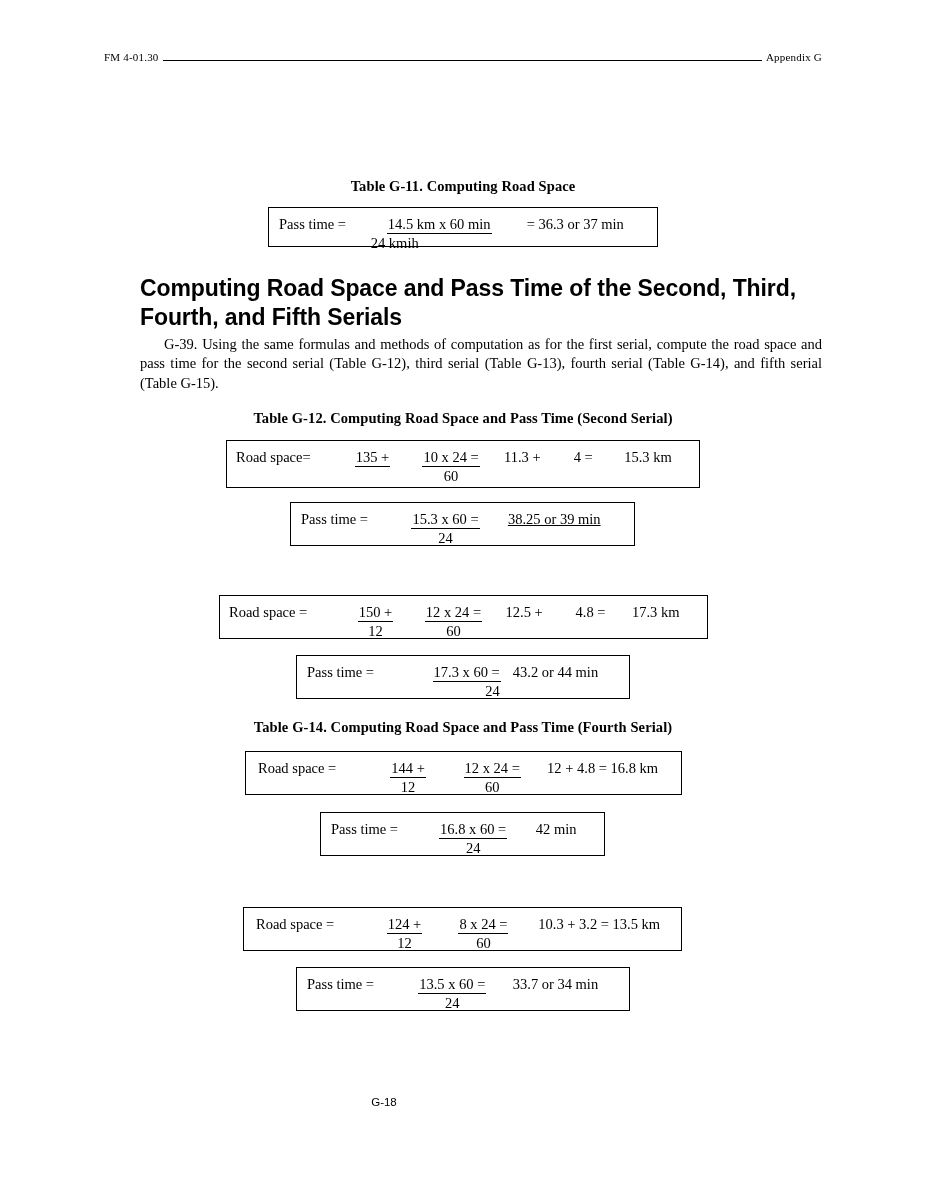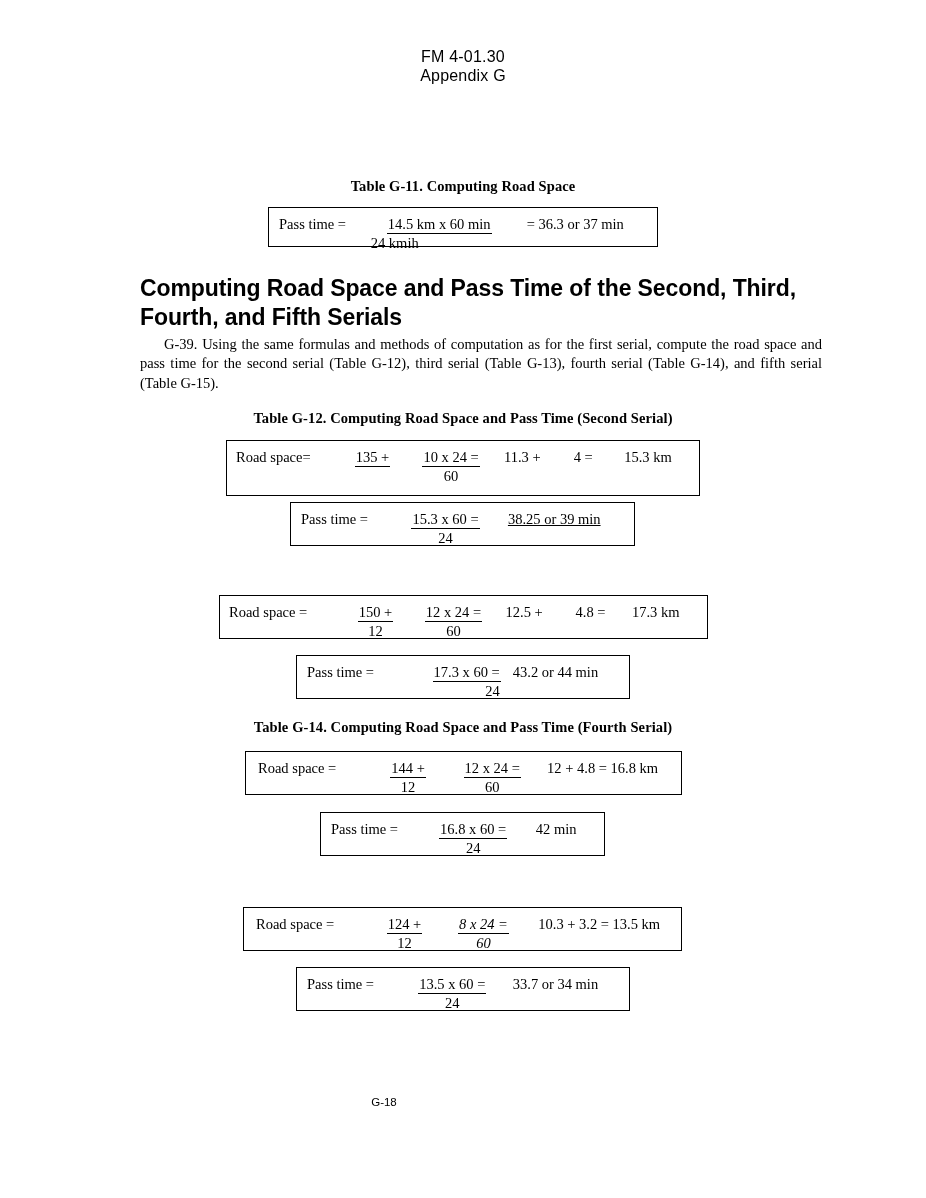--- a/index.html
+++ b/index.html
@@ -25,24 +25,23 @@
 
   
   .header {
     position: absolute;
     top: 48px;
     left: 104px;
     right: 104px;
     height: 18px;
     display: flex;
     align-items: center;
-    font-family: Liberation Sans, sans-serif;
-    font-size: 16px;
+    font-family: Liberation Serif, serif;
+    font-size: 11px;
     letter-spacing: 0.2px;
-    flex-direction: column;
   }
   .header .rule {
     flex: 1 1 auto;
     border-bottom: 1px solid #000;
     margin: 0 4px;
     position: relative;
     top: 3px;
   }
   .header .left, .header .right {
     white-space: nowrap;
@@ -140,21 +139,21 @@
       <span class="plain">= 36.3 or 37 min</span>
     </div>
   </div>
 
   <div class="abs section-heading" style="top:274px; left:140px; width:690px;">Computing Road Space and Pass Time of the Second, Third, Fourth, and Fifth Serials</div>
 
   <div class="abs body-para" style="top:335px; left:140px; width:682px; text-indent:24px;">G-39.  Using the same formulas and methods of computation as for the first serial, compute the road space and pass time for the second serial (Table G-12), third serial (Table G-13), fourth serial (Table G-14), and fifth serial (Table G-15).</div>
 
   <div class="abs table-title" style="top:410px; left:104px; width:718px;">Table G-12.  Computing Road Space and Pass Time (Second Serial)</div>
 
-  <div class="abs fbox" style="top:440px; left:226px; width:474px; height:56px; padding:7px 0 0 9px;">
+  <div class="abs fbox" style="top:440px; left:226px; width:474px; height:48px; padding:7px 0 0 9px;">
     <div class="fcell left" style="width:110px;">
       <span class="plain">Road space=</span>
     </div>
     <div class="fcell center" style="width:72px;gap:35px;">
       <span class="frac-num">135 +</span>
       <span class="frac-den">12</span>
     </div>
     <div class="fcell center" style="width:96px;">
       <span class="frac-num">10 x 24 =</span>
       <span class="frac-den">60</span>
@@ -254,21 +253,21 @@
 
 
   <div class="abs fbox" style="top:907px; left:243px; width:439px; height:44px; padding:7px 0 0 12px;">
     <div class="fcell left" style="width:118px;">
       <span class="plain">Road space =</span>
     </div>
     <div class="fcell center" style="width:76px;">
       <span class="frac-num">124 +</span>
       <span class="frac-den">12</span>
     </div>
-    <div class="fcell center" style="width:90px;font-style:italic;">
+    <div class="fcell center" style="width:90px;">
       <span class="frac-num">8 x 24 =</span>
       <span class="frac-den">60</span>
     </div>
     <div class="fcell left" style="width:150px; padding-left:12px;">
       <span class="plain">10.3 + 3.2 = 13.5 km</span>
     </div>
   </div>
 
   <div class="abs fbox" style="top:967px; left:296px; width:334px; height:44px; padding:7px 0 0 10px;">
     <div class="fcell left" style="width:100px;">

